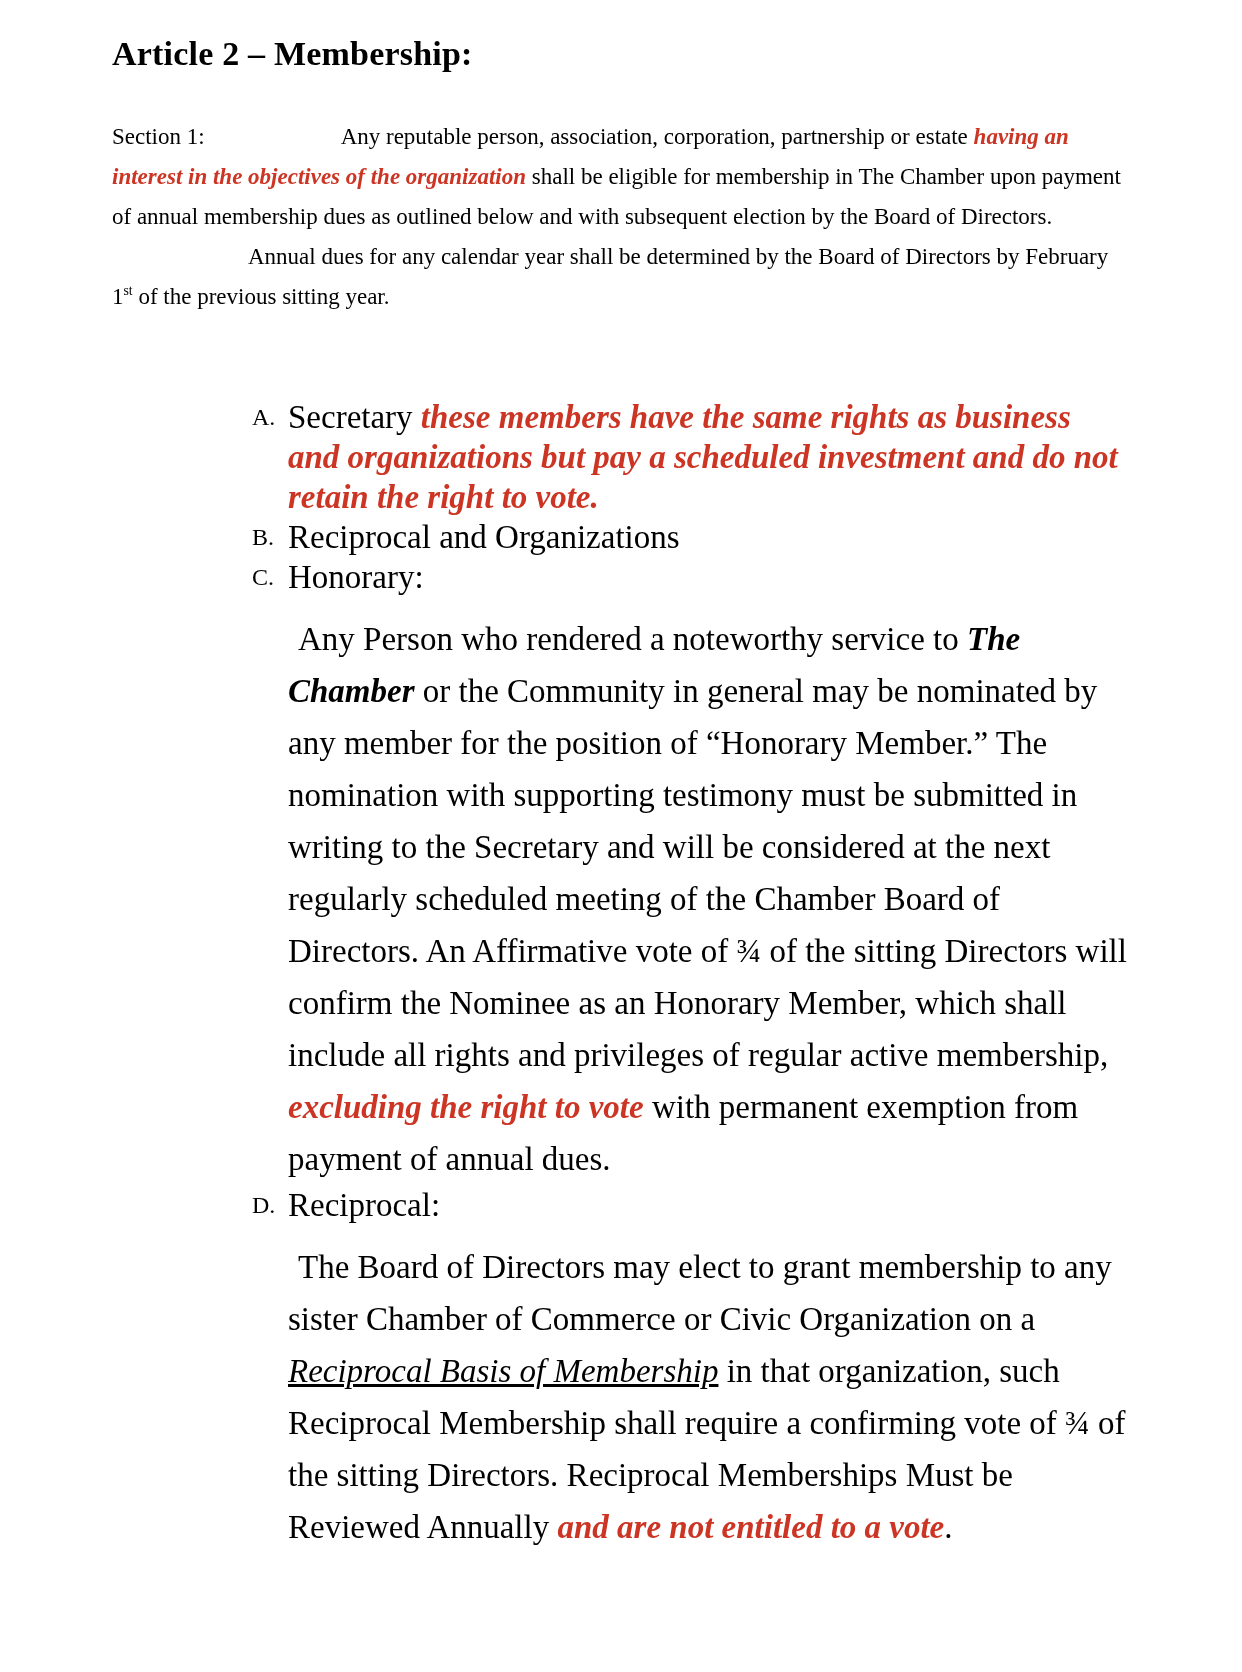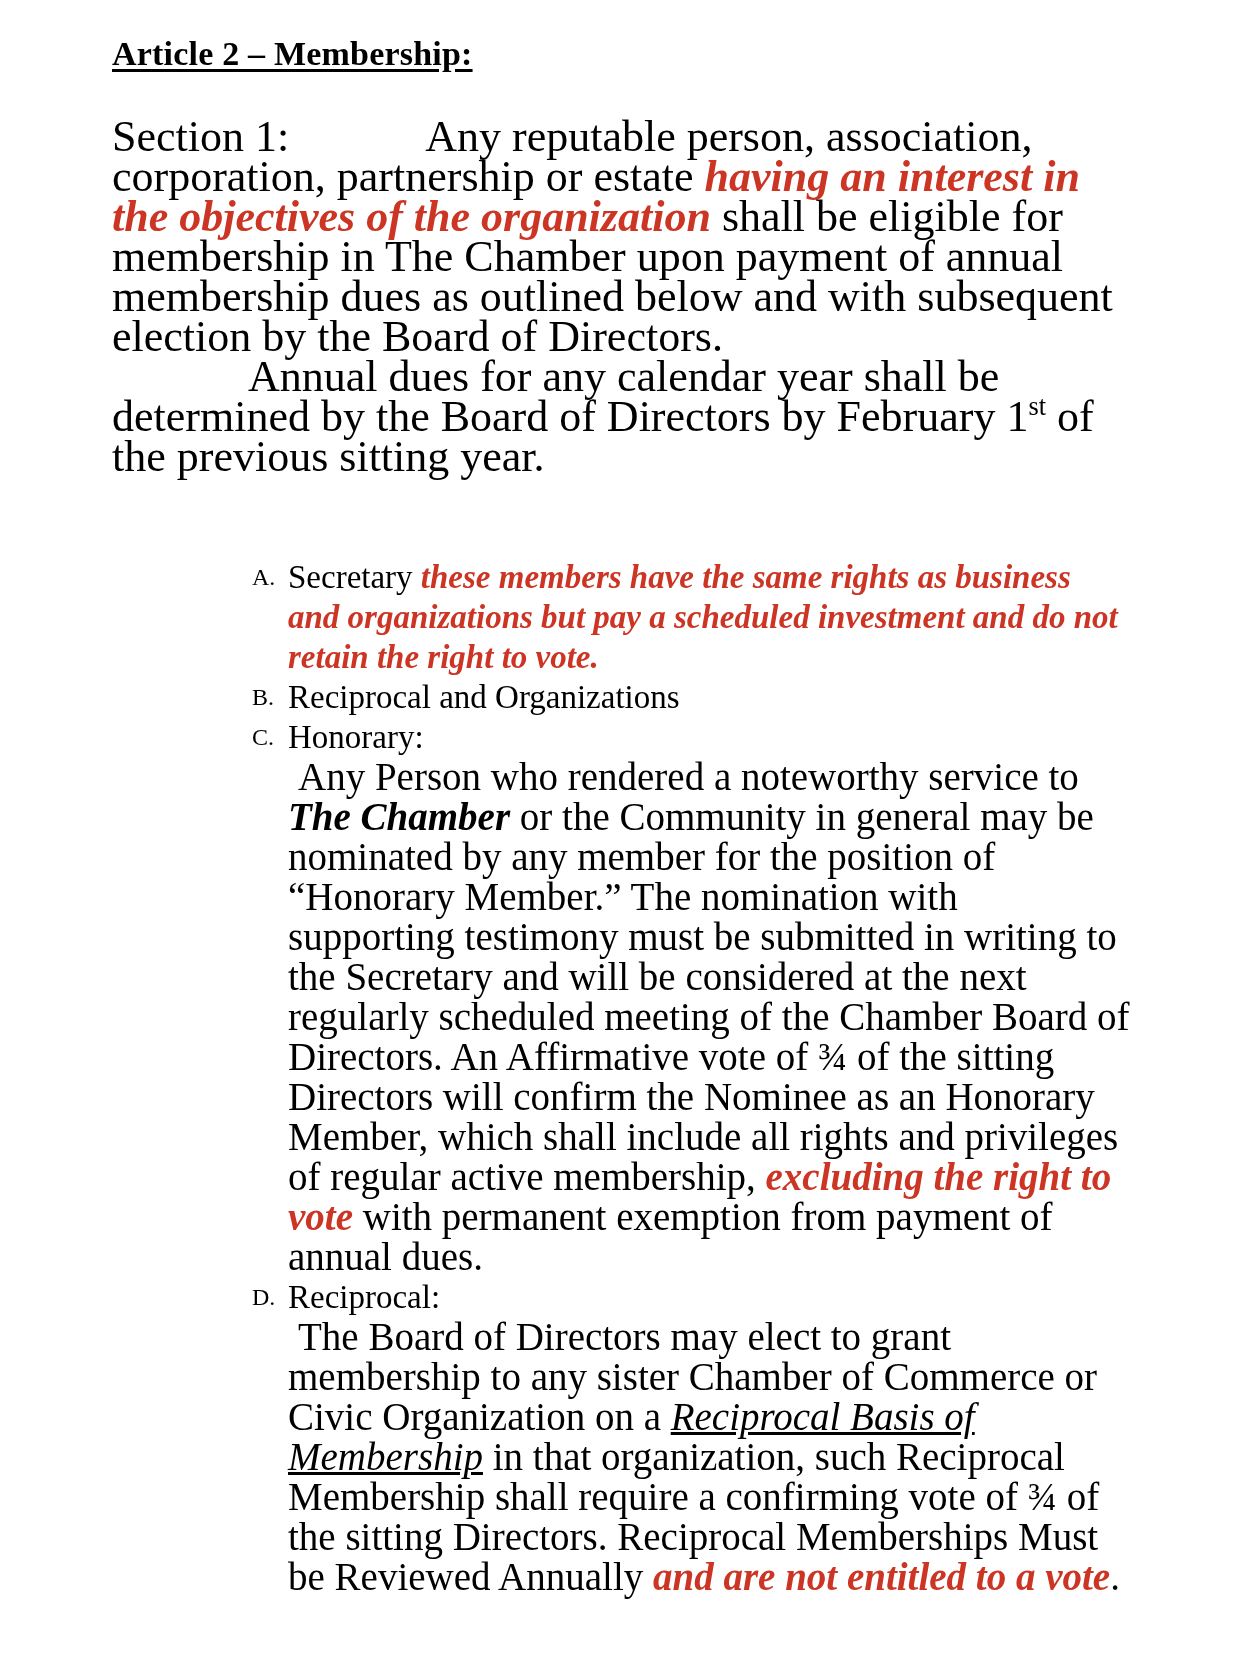--- a/index.html
+++ b/index.html
@@ -24,28 +24,27 @@
   }
   .doc-title {
     font-size: 34px;
     font-weight: bold;
     letter-spacing: 0.2px;
     margin: 0 0 0 0;
     padding: 0;
     line-height: 1.15;
   }
   .doc-title .u {
-    text-decoration: underline;
     text-underline-offset: 4px;
   }
   .spacer-lg { height: 44px; }
   .spacer-md { height: 40px; }
 
   p.body-par {
-    font-size: 44px;
+    font-size: 23px;
     line-height: 40px;
     margin: 0;
     padding: 0;
     text-align: left;
   }
   .sec-label { white-space: pre; }
   .indent-first { display: inline-block; width: 136px; }
 
   .red {
     color: #CC3524;
@@ -88,23 +87,23 @@
     font-size: 24px;
     line-height: 40px;
     width: 32px;
     text-align: left;
   }
   .li-text {
     display: block;
   }
   .sub-par {
     display: block;
-    font-size: 39px;
-    line-height: 40px;
-    margin-top: 0;
+    font-size: 33px;
+    line-height: 52px;
+    margin-top: 16px;
   }
   .hang-indent { display: inline-block; width: 10px; }
 </style>
 </head>
 <body>
 
 <div class="page">
 
   <h1 class="doc-title"><span class="u">Article 2 – Membership:</span></h1>
 

